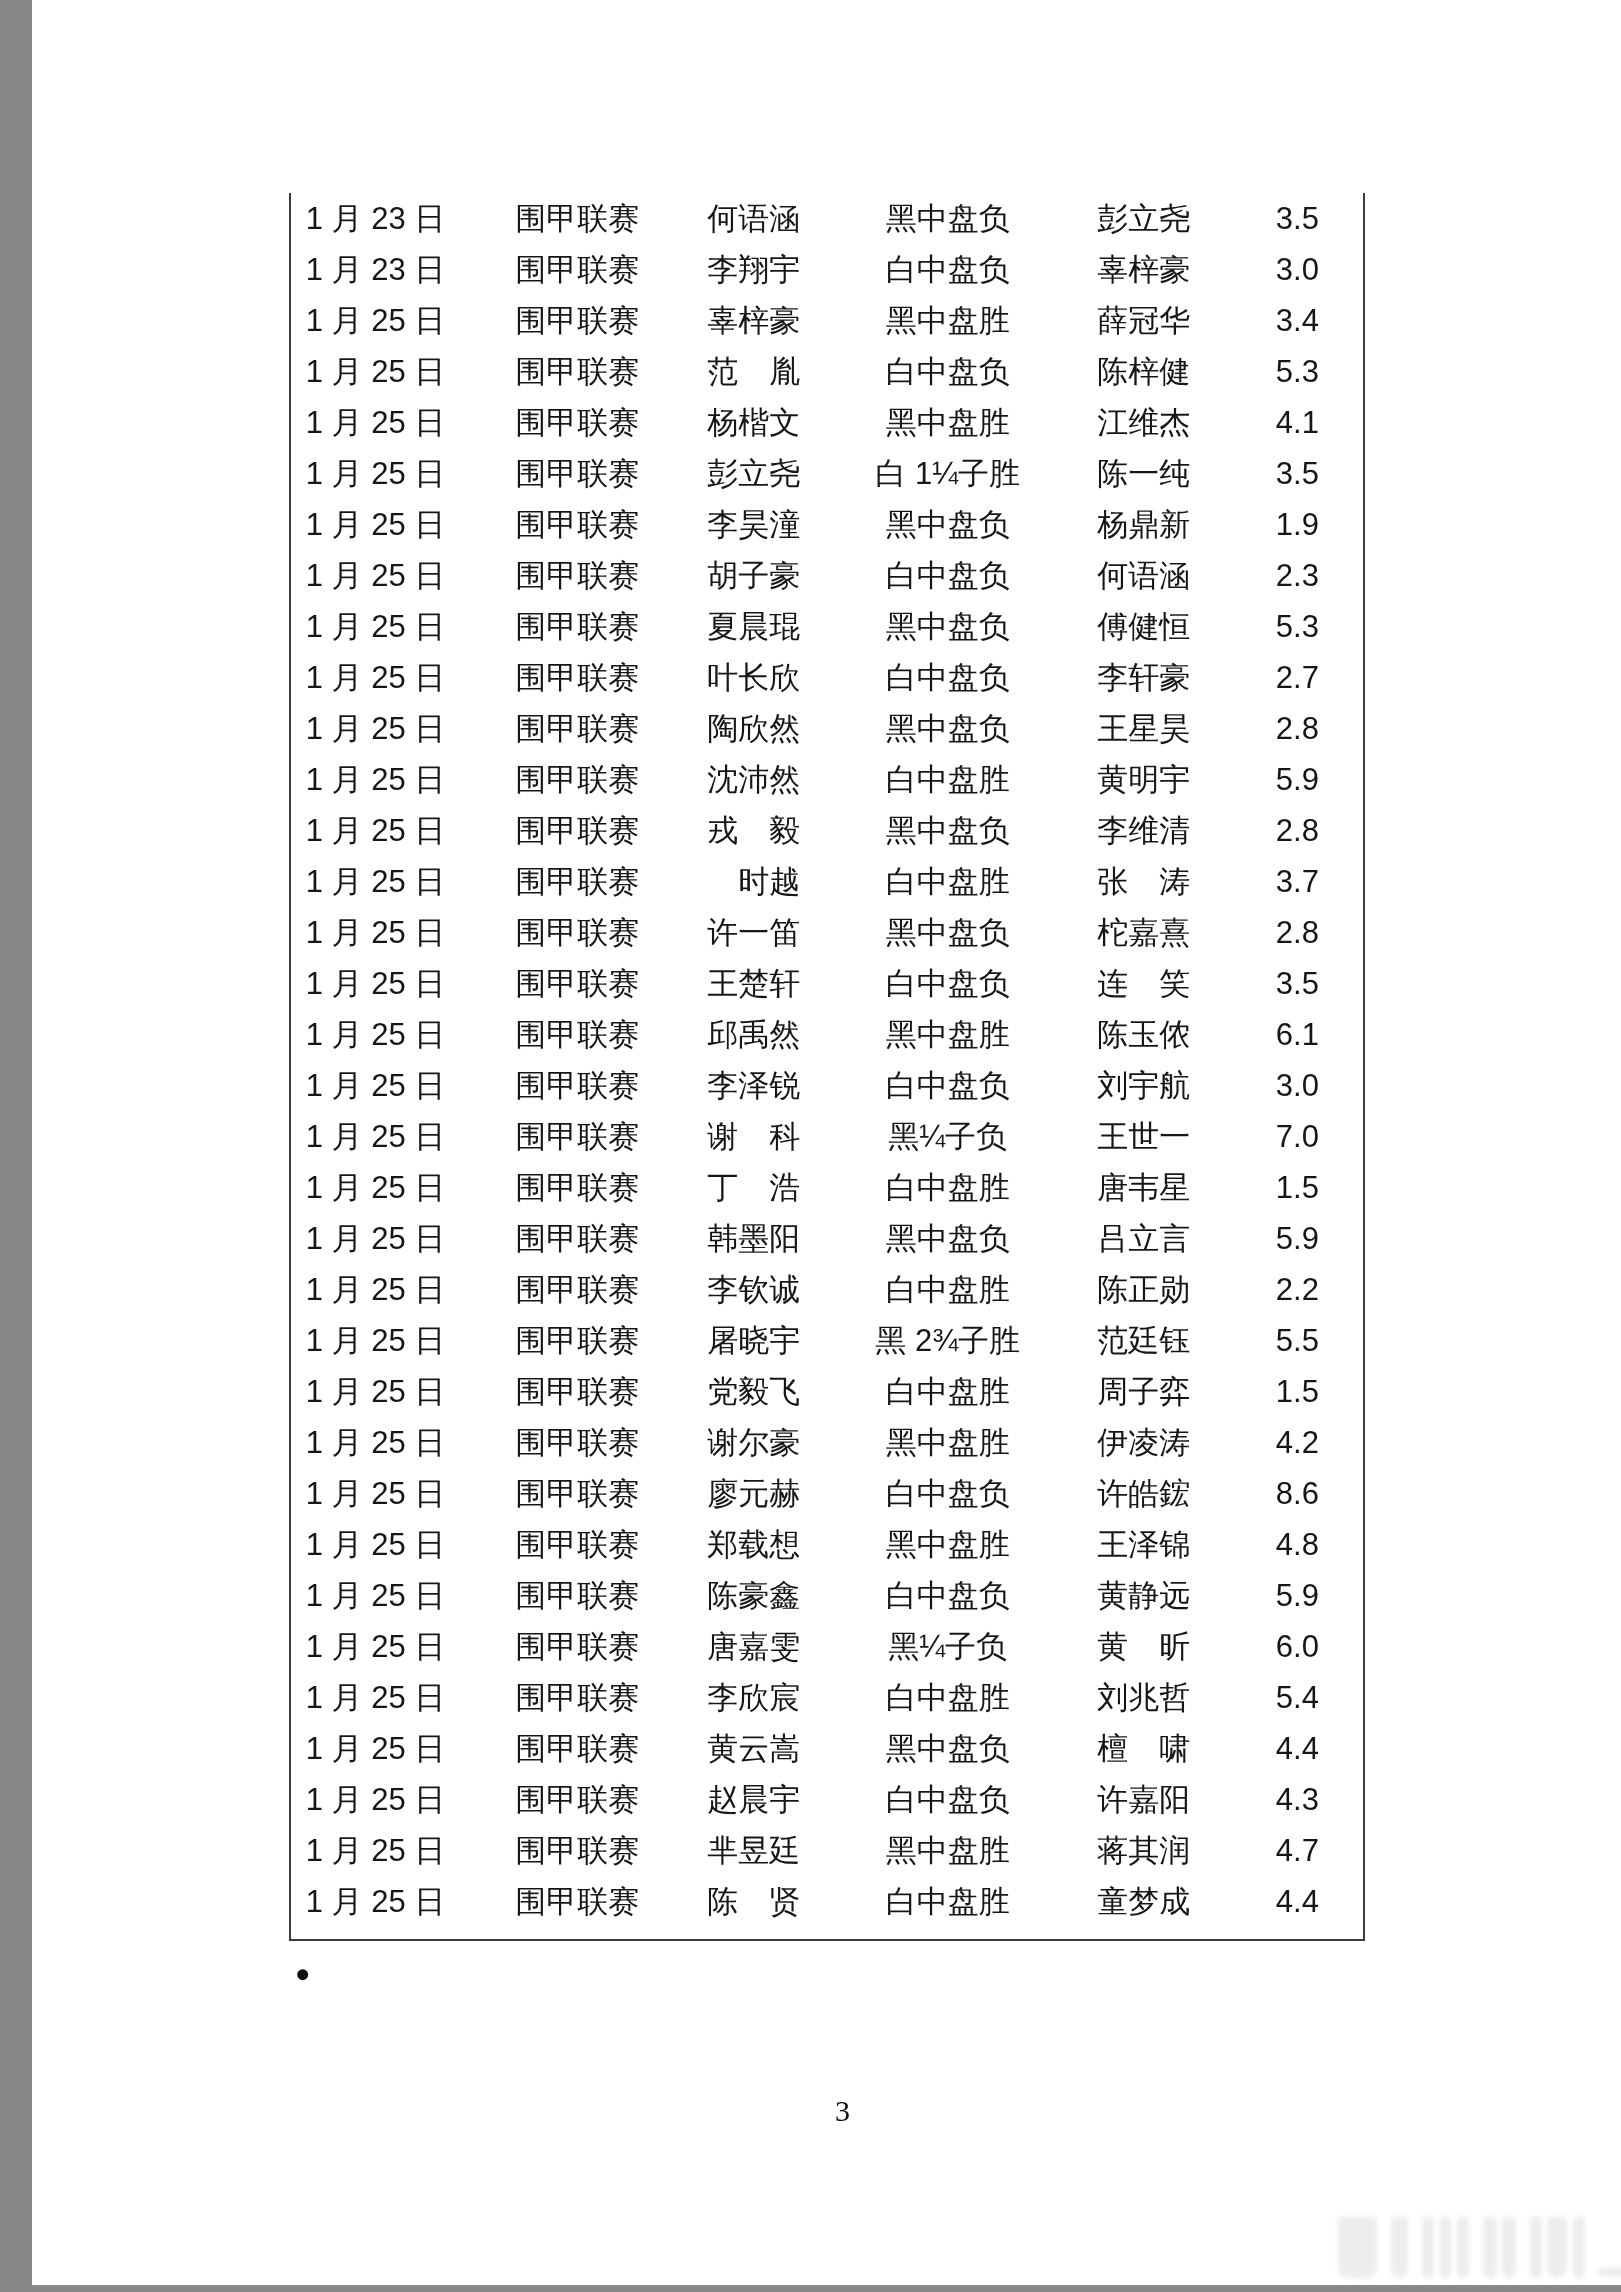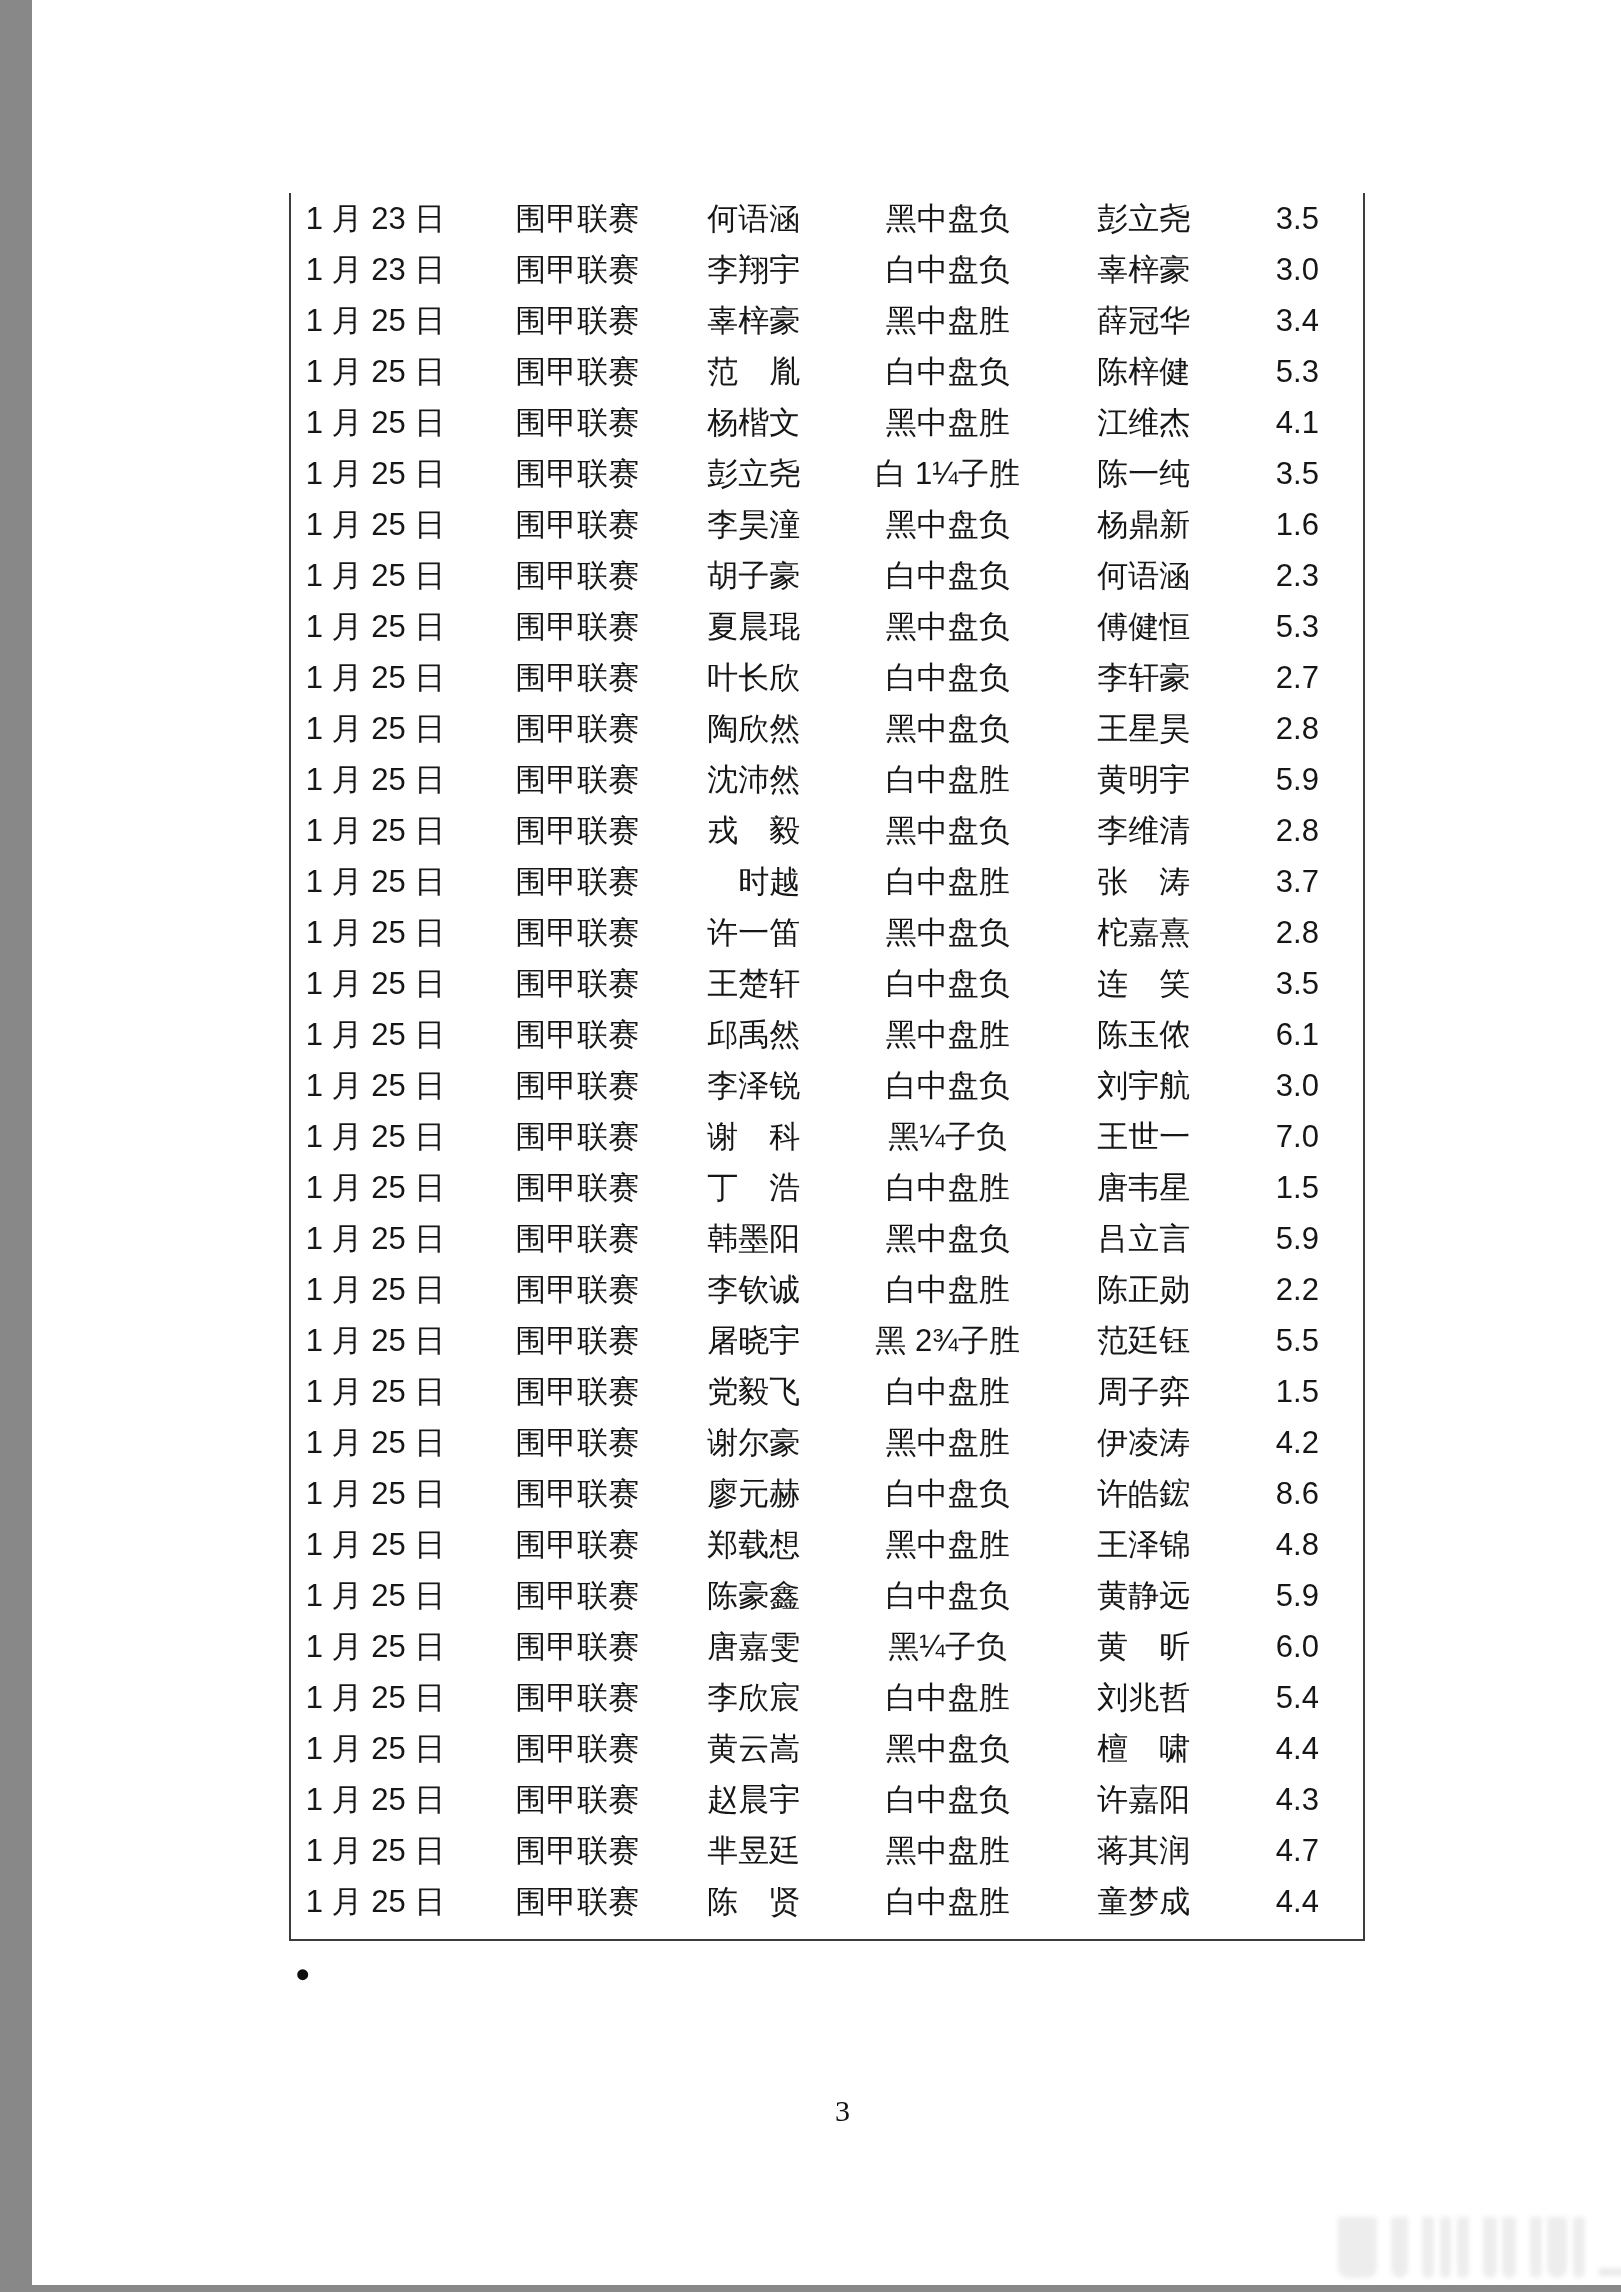--- a/index.html
+++ b/index.html
@@ -145,21 +145,21 @@
       <span class="c-opponent">陈一纯</span>
       <span class="c-score">3.5</span>
     </div>
 
     <div class="t-row">
       <span class="c-date">1 月 25 日</span>
       <span class="c-event">围甲联赛</span>
       <span class="c-player">李昊潼</span>
       <span class="c-result">黑中盘负</span>
       <span class="c-opponent">杨鼎新</span>
-      <span class="c-score">1.6</span>
+      <span class="c-score">1.9</span>
     </div>
 
     <div class="t-row">
       <span class="c-date">1 月 25 日</span>
       <span class="c-event">围甲联赛</span>
       <span class="c-player">胡子豪</span>
       <span class="c-result">白中盘负</span>
       <span class="c-opponent">何语涵</span>
       <span class="c-score">2.3</span>
     </div>

